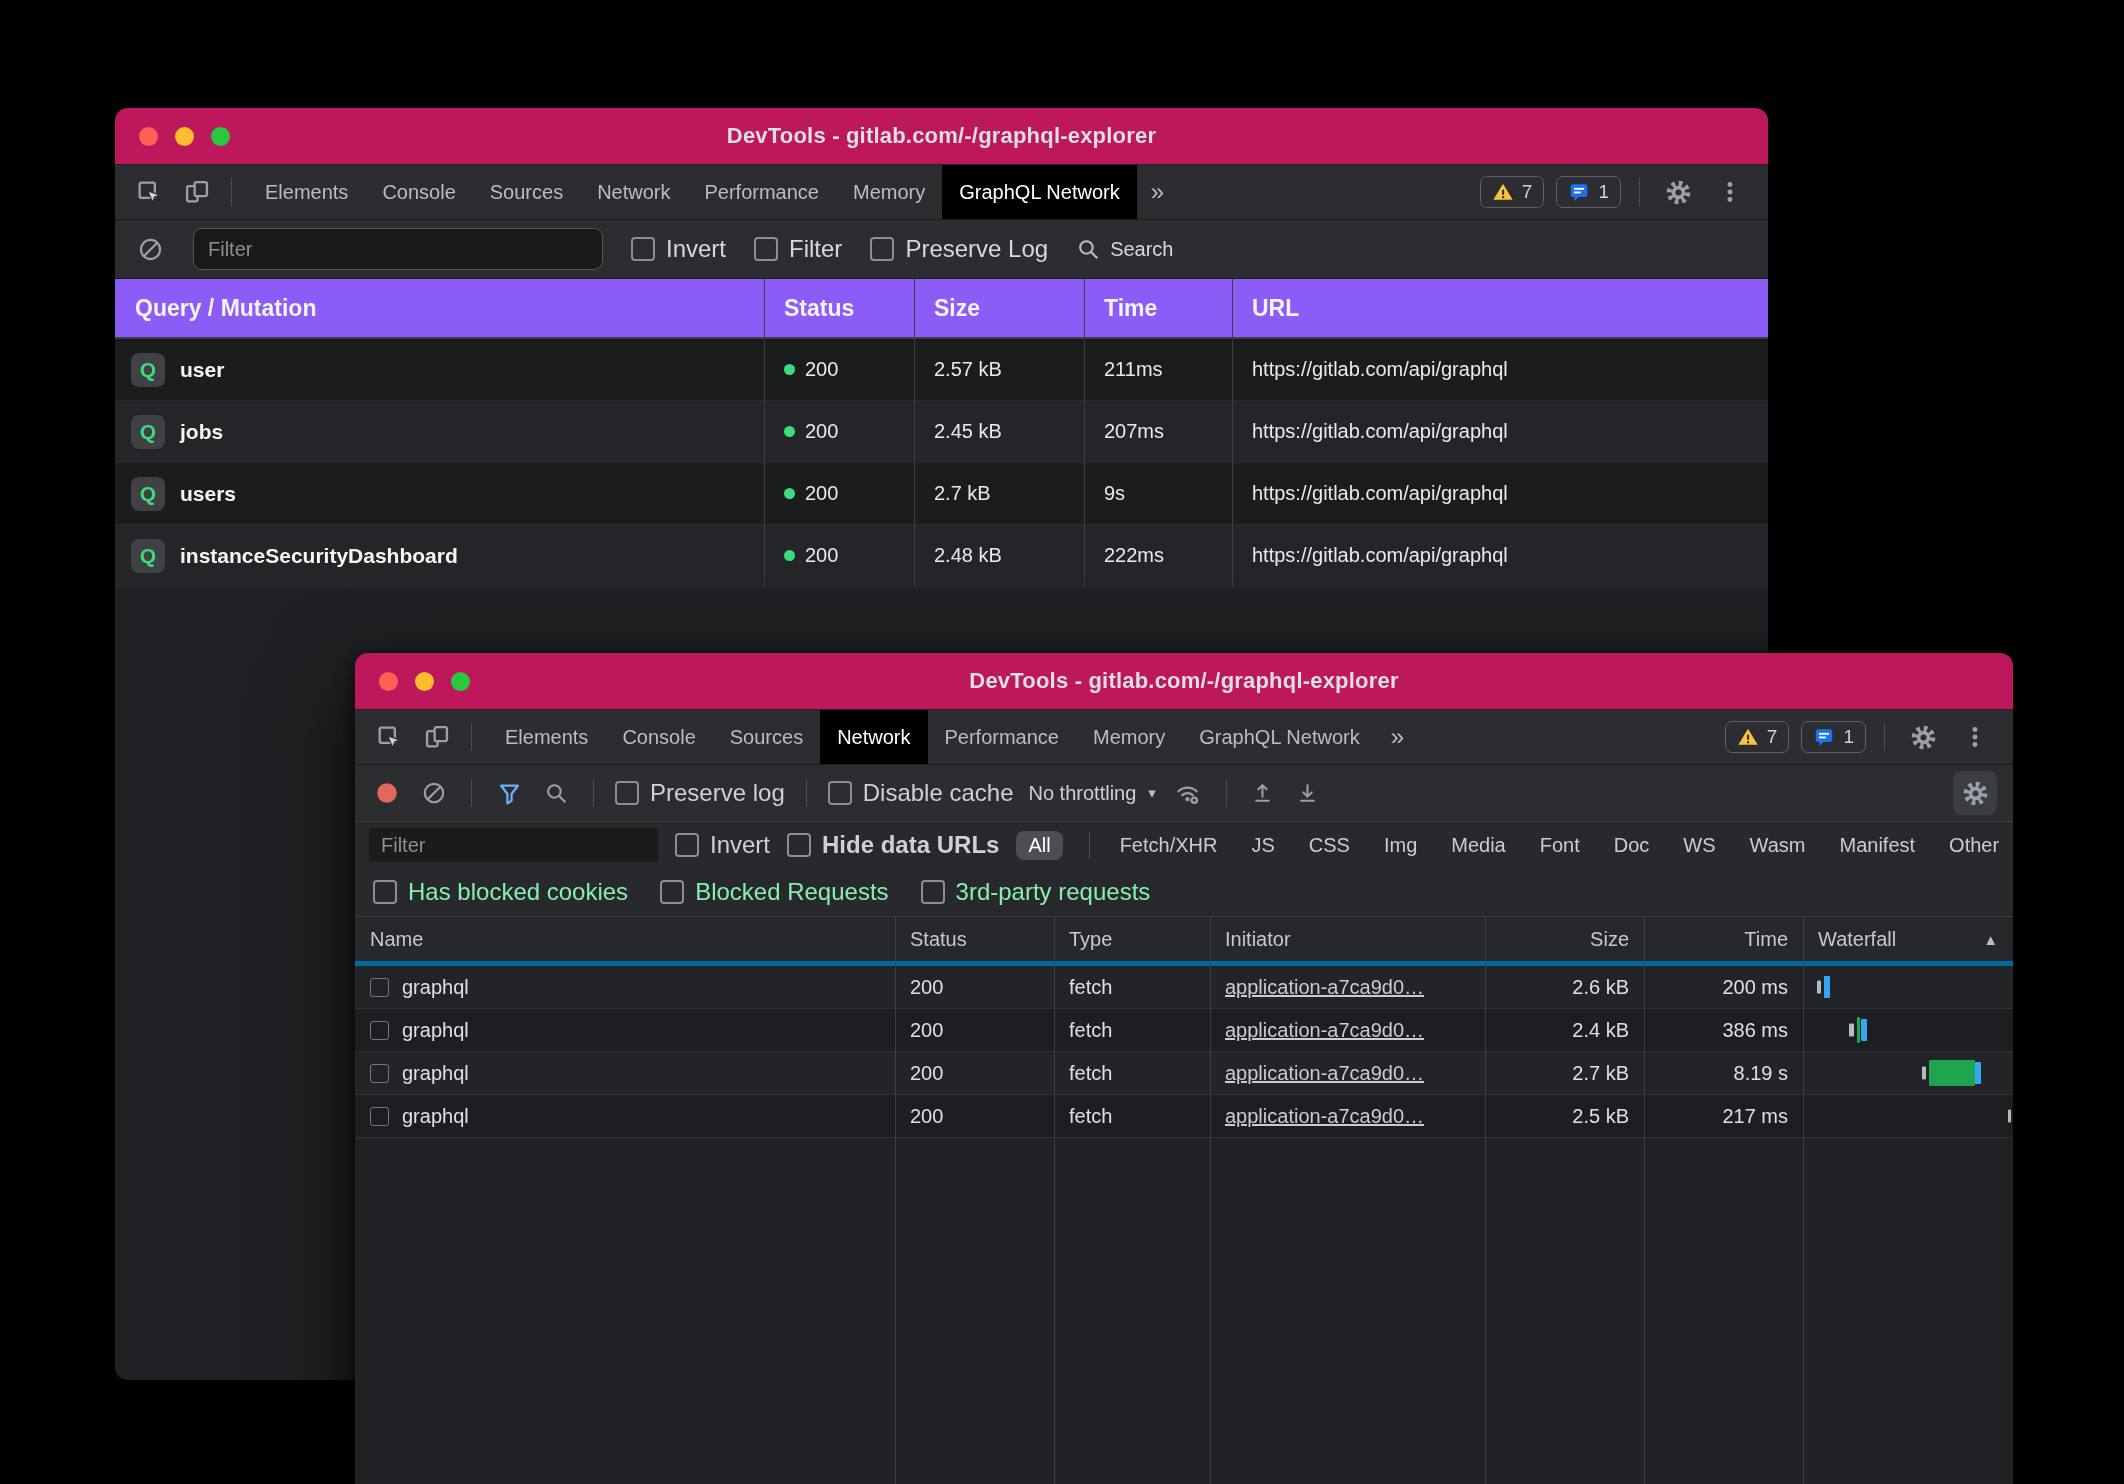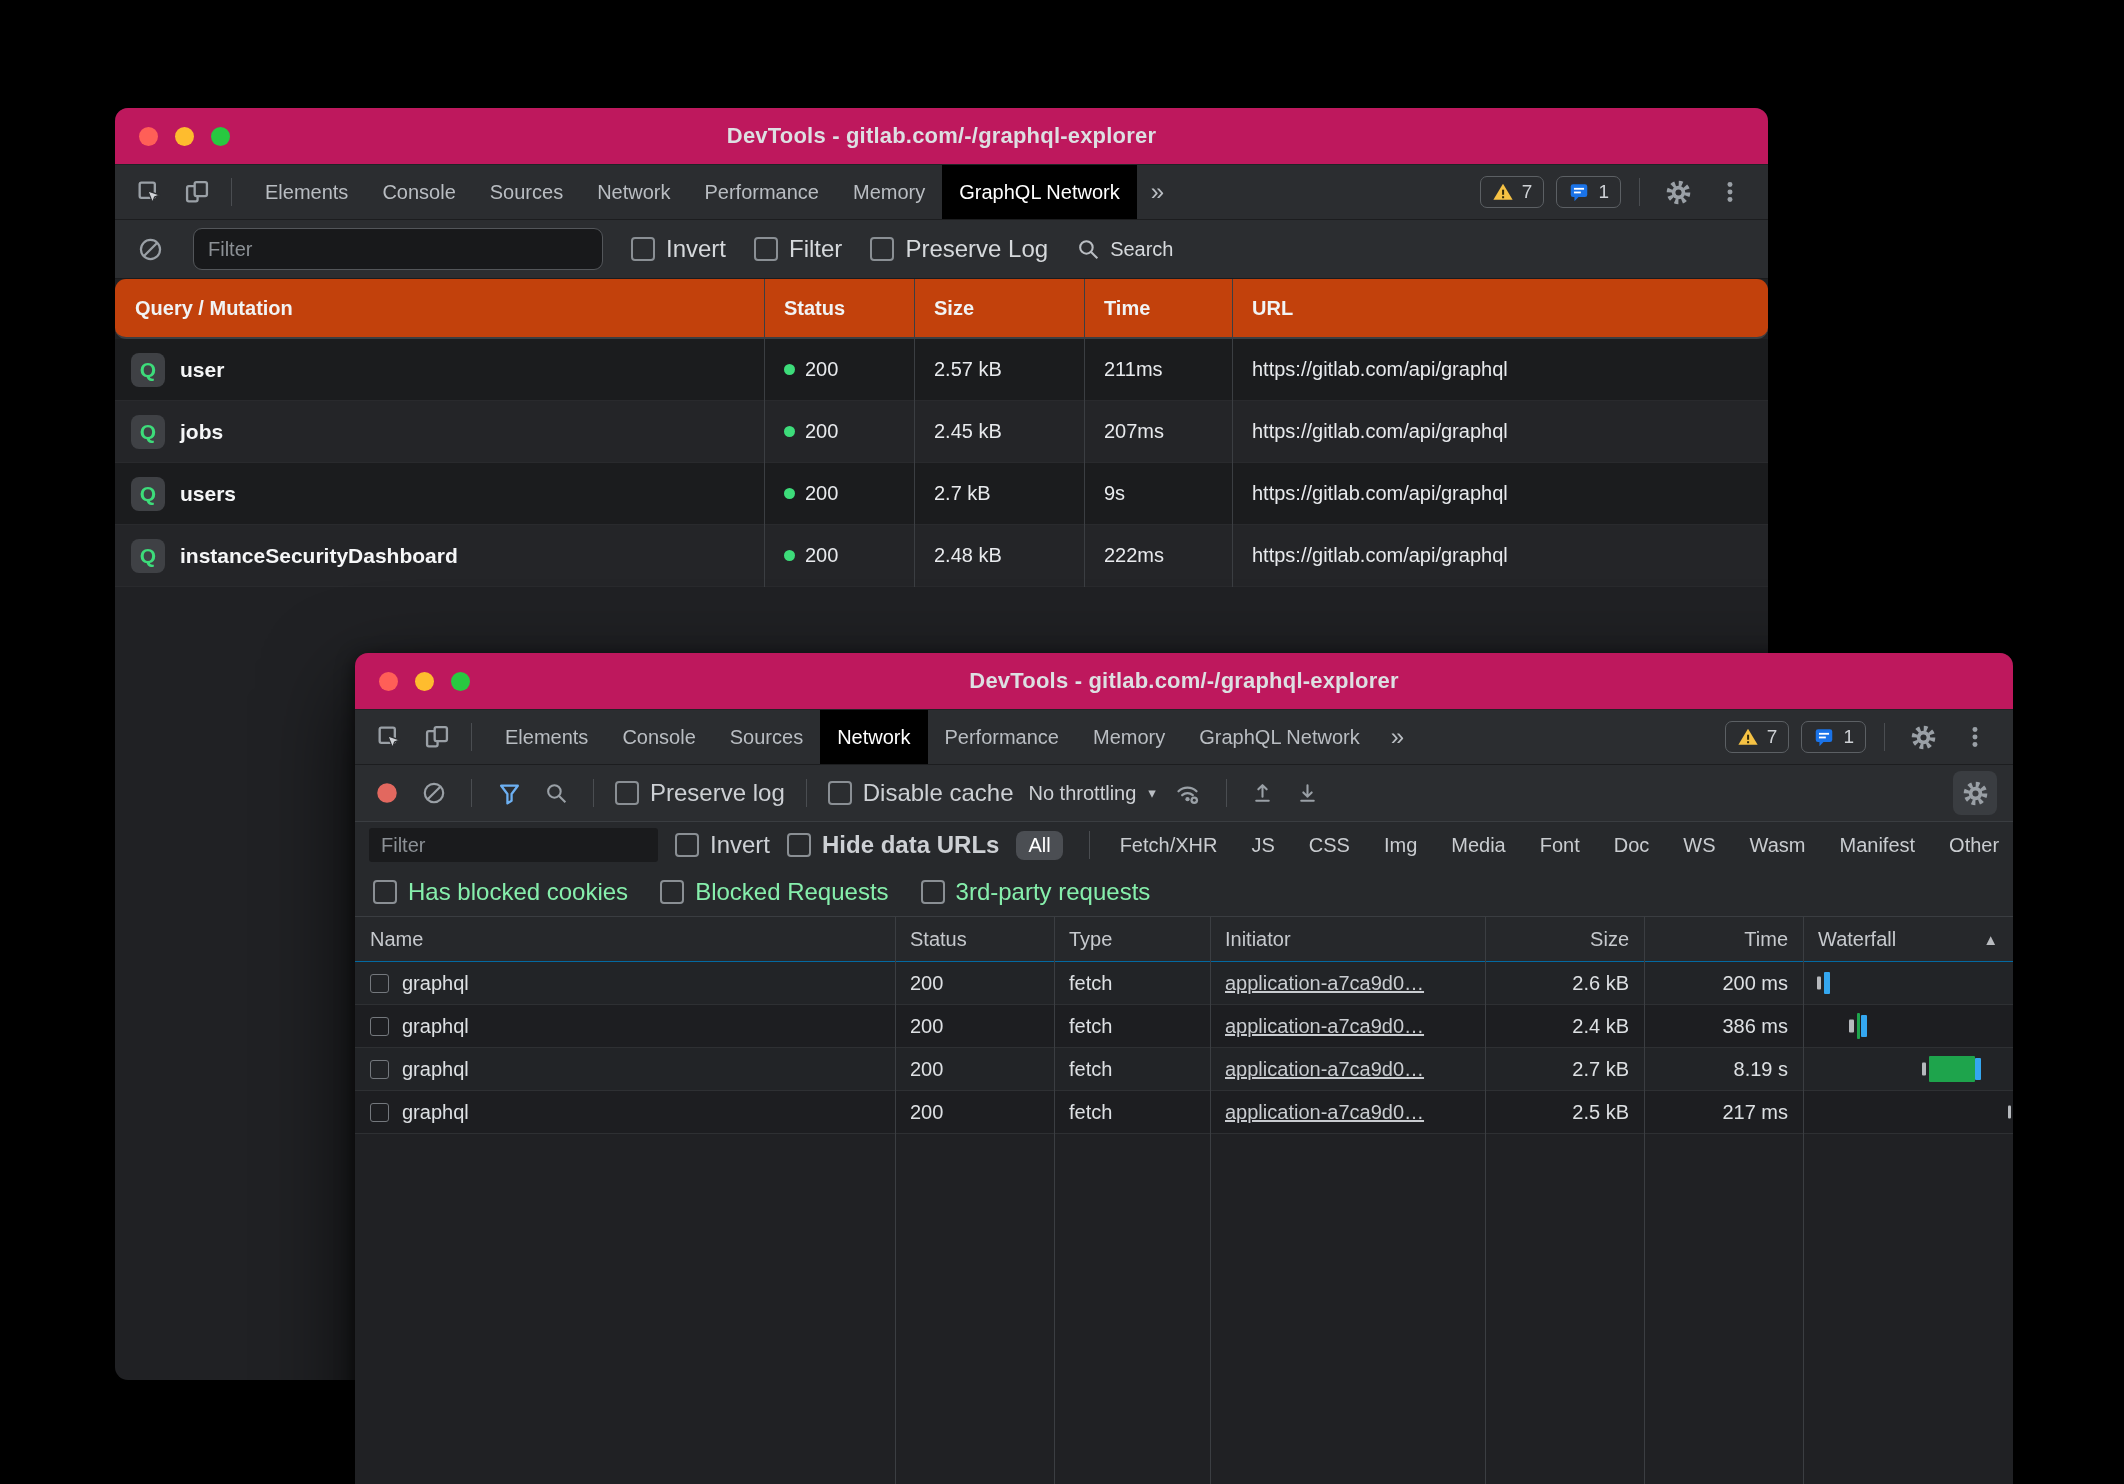--- a/index.html
+++ b/index.html
@@ -39,21 +39,21 @@
     padding:0 14px;font-size:20px;outline:none;font-family:inherit;}
   .text-input::placeholder{color:#8b9095;}
   .gql-filter{width:380px;}
   .checkbox{display:flex;align-items:center;gap:11px;font-size:24px;color:#d6d9dc;font-weight:500;white-space:nowrap;}
   .cb-box{width:20px;height:20px;border:2px solid #8a8f94;border-radius:4px;background:transparent;flex:none;}
   .search-ctl{display:flex;align-items:center;gap:9px;font-size:20px;color:#d6d9dc;font-weight:500;}
 
   
   .gql-table{position:relative;}
   .gql-grid{display:grid;grid-template-columns:649px 150px 170px 148px 1fr;align-items:center;}
-  .gql-head{height:58px;background:#c2410c;border-bottom:2px solid #3b3e42;font-weight:bold;font-size:20px;color:#f1f3f4;border-radius:11px;}
+  .gql-head{height:58px;background:#8b5cf6;border-bottom:2px solid #3b3e42;font-weight:bold;font-size:23px;color:#f1f3f4;}
   .gql-head>div{padding-left:20px;}
   .gql-row{height:61px;font-size:20px;color:#e8eaed;border-bottom:1px solid #292a2d;}
   .gql-row:nth-child(odd){background:#242528;}
   .gql-row:nth-child(even){background:#1b1c1e;}
   .gql-row>div{padding-left:20px;overflow:hidden;white-space:nowrap;}
   .qcell{display:flex;align-items:center;gap:15px;padding-left:16px!important;}
   .q-badge{width:34px;height:34px;border-radius:8px;background:#3f4145;color:#3ddc7a;font-weight:bold;font-size:21px;
     display:flex;align-items:center;justify-content:center;flex:none;}
   .q-name{font-weight:bold;font-size:21px;color:#f5f6f7;}
   .status-cell{display:flex;align-items:center;gap:10px;}
@@ -77,21 +77,21 @@
   .chip{font-size:20px;color:#c9ccd0;padding:3px 4px;}
   .chip.active{background:#4b4e53;color:#fff;border-radius:8px;padding:3px 12px;}
   .chips{display:flex;align-items:center;gap:26px;}
   .net-cbrow{height:48px;background:#27292c;display:flex;align-items:center;gap:32px;padding:0 18px;
     border-bottom:1px solid #3a3d41;}
   .net-cbrow .checkbox{font-weight:400;color:#86efac;}
 
   
   .net-table{position:relative;display:flex;flex-direction:column;height:642px;}
   .net-grid{display:grid;grid-template-columns:540px 159px 156px 275px 159px 159px 1fr;align-items:center;}
-  .net-head{height:44px;background:#26282b;font-size:20px;color:#c6c9cd;border-bottom:1px solid #0369a1;flex:none;}
+  .net-head{height:44px;background:#26282b;font-size:20px;color:#c6c9cd;border-bottom:5px solid #0369a1;flex:none;}
   .net-head>div{padding:0 15px;white-space:nowrap;}
   .net-row{height:42px;font-size:20px;color:#dde0e3;border-bottom:1px solid #2e3033;flex:none;}
   .net-row:nth-child(even){background:#222427;}
   .net-row:nth-child(odd){background:#1d1e21;}
   .net-row>div{padding:0 15px;white-space:nowrap;overflow:hidden;}
   .name-cell{display:flex;align-items:center;gap:13px;}
   .row-cb{width:17px;height:17px;border:1.5px solid #74787d;border-radius:3px;flex:none;}
   .initiator{color:#c9ccd0;text-decoration:underline;}
   .r-align{text-align:right;}
   .wf-headcell{display:flex;align-items:center;justify-content:space-between;}

